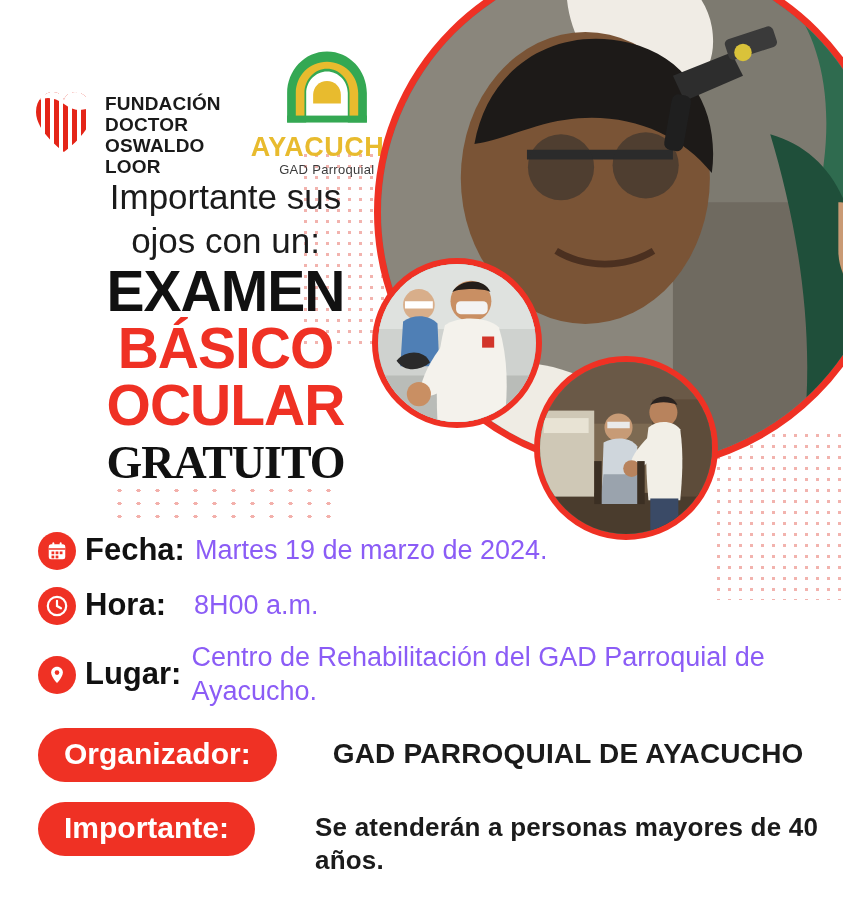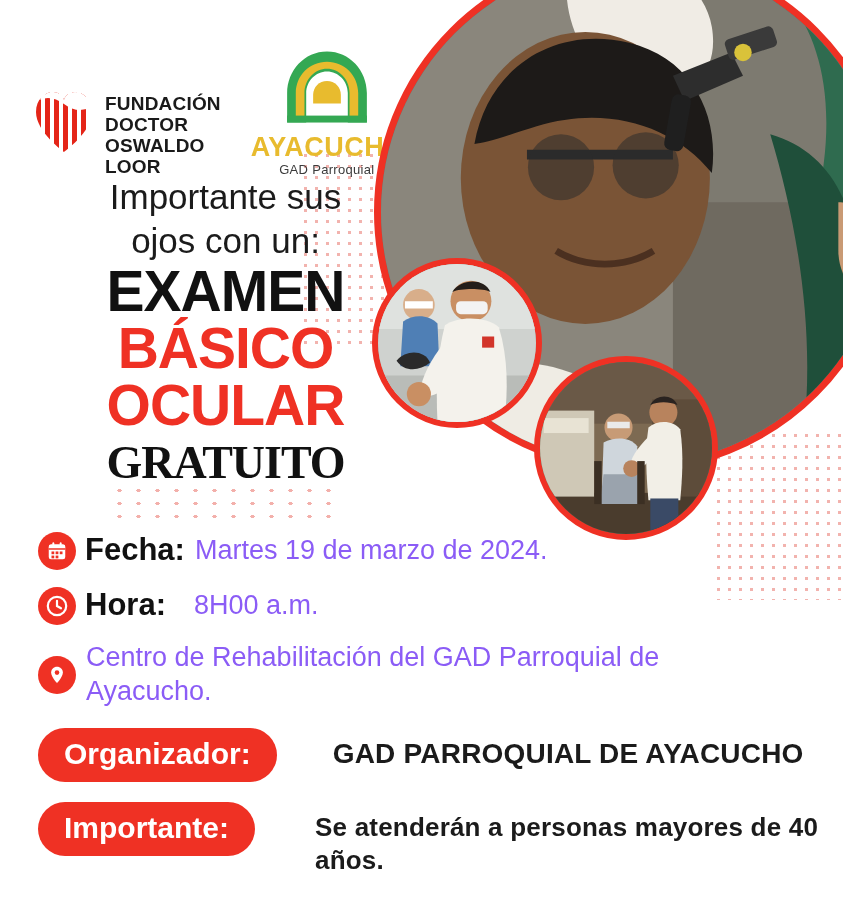--- a/index.html
+++ b/index.html
@@ -382,20 +382,21 @@
       <span class="info-value" style="margin-left:28px">8H00 a.m.</span>
     </div>
 
     <div class="info-row">
       <span class="badge-icon">
         <svg viewBox="0 0 24 24" width="22" height="22">
           <path d="M12 3 C8.4 3 5.6 5.8 5.6 9.4 C5.6 14.2 12 21 12 21 C12 21 18.4 14.2 18.4 9.4 C18.4 5.8 15.6 3 12 3 Z" fill="#ffffff"></path>
           <circle cx="12" cy="9.4" r="2.5" fill="#ef3124"></circle>
         </svg>
       </span>
+      <span class="info-label">Lugar:</span>
       <span class="info-value" style="max-width:600px">Centro de Rehabilitación del GAD Parroquial de Ayacucho.</span>
     </div>
 
     <div class="pill-row">
       <span class="pill">Organizador:</span>
       <span class="pill-value">GAD PARROQUIAL DE AYACUCHO</span>
     </div>
 
     <div class="pill-row">
       <span class="pill">Importante:</span>

